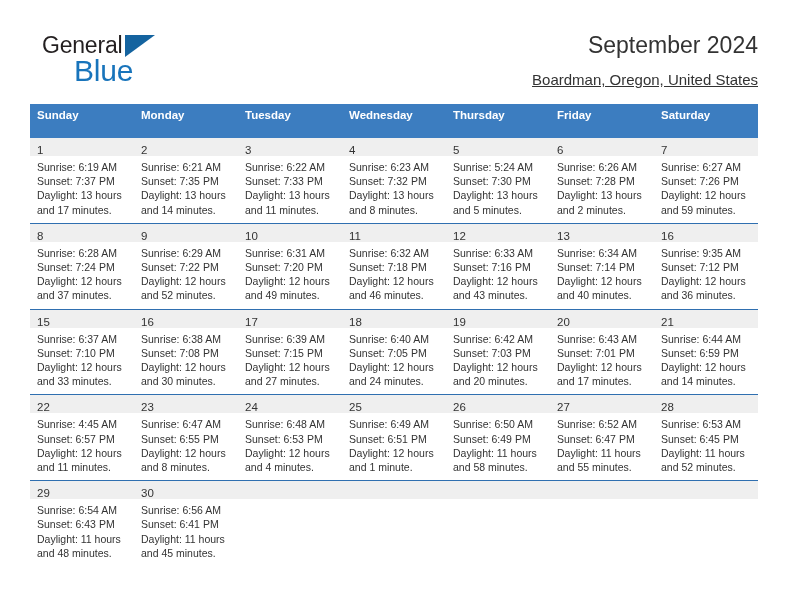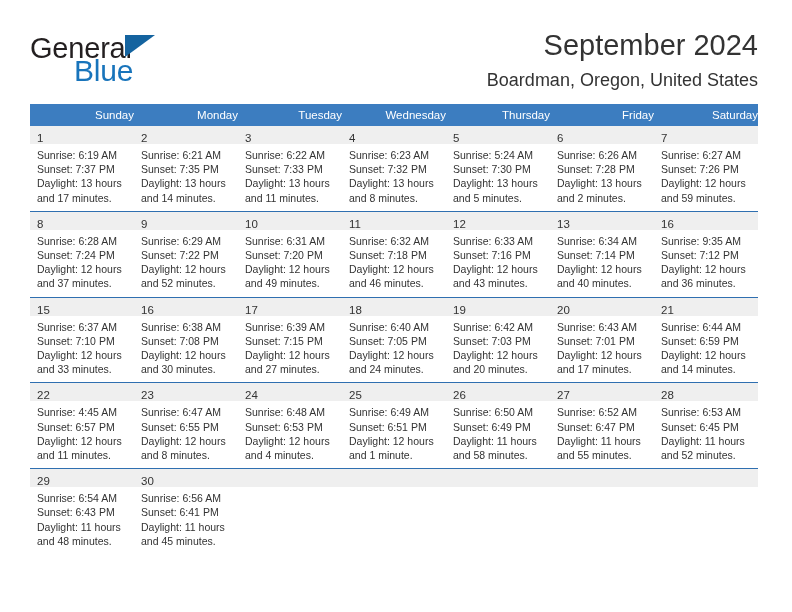--- a/index.html
+++ b/index.html
@@ -31,23 +31,23 @@
   }
   .brand {
     position: absolute;
     left: 0;
     top: 0;
     width: 240px;
     height: 60px;
   }
   .brand-general {
     position: absolute;
-    left: 0;
+    left: 12px;
     top: 4px;
-    font-size: 29px;
+    font-size: 23px;
     letter-spacing: -0.2px;
     color: #231f20;
     font-family: "Liberation Sans", sans-serif;
   }
   .brand-blue {
     position: absolute;
     left: 44px;
     top: 26px;
     font-size: 30px;
     letter-spacing: -0.2px;
@@ -64,50 +64,51 @@
     border-bottom: 22px solid transparent;
   }
 
   .title-block {
     position: absolute;
     right: 0;
     top: 0;
     text-align: right;
   }
   .month-title {
-    font-size: 29px;
+    font-size: 23px;
     color: #333333;
     font-weight: normal;
     line-height: 34px;
     white-space: nowrap;
   }
   .location-subtitle {
     margin-top: 9px;
-    font-size: 18px;
+    font-size: 15px;
     color: #333333;
     line-height: 18px;
     white-space: nowrap;
+    text-decoration: underline;
   }
 
   
   .calendar {
     position: absolute;
     left: 30px;
     top: 104px;
     width: 728px;
     border-collapse: collapse;
     table-layout: fixed;
   }
   .calendar th {
     background: #3c7dc0;
     color: #ffffff;
     font-size: 11.5px;
-    font-weight: normal;
-    text-align: right;
-    padding: 5px 0 5px 7px;
+    font-weight: bold;
+    text-align: left;
+    padding: 5px 0 17px 7px;
     height: 11px;
     border: none;
   }
   .calendar td {
     vertical-align: top;
     padding: 0;
     border: none;
     width: 104px;
     border-top: 1.6px solid #2f6fb0;
   }

